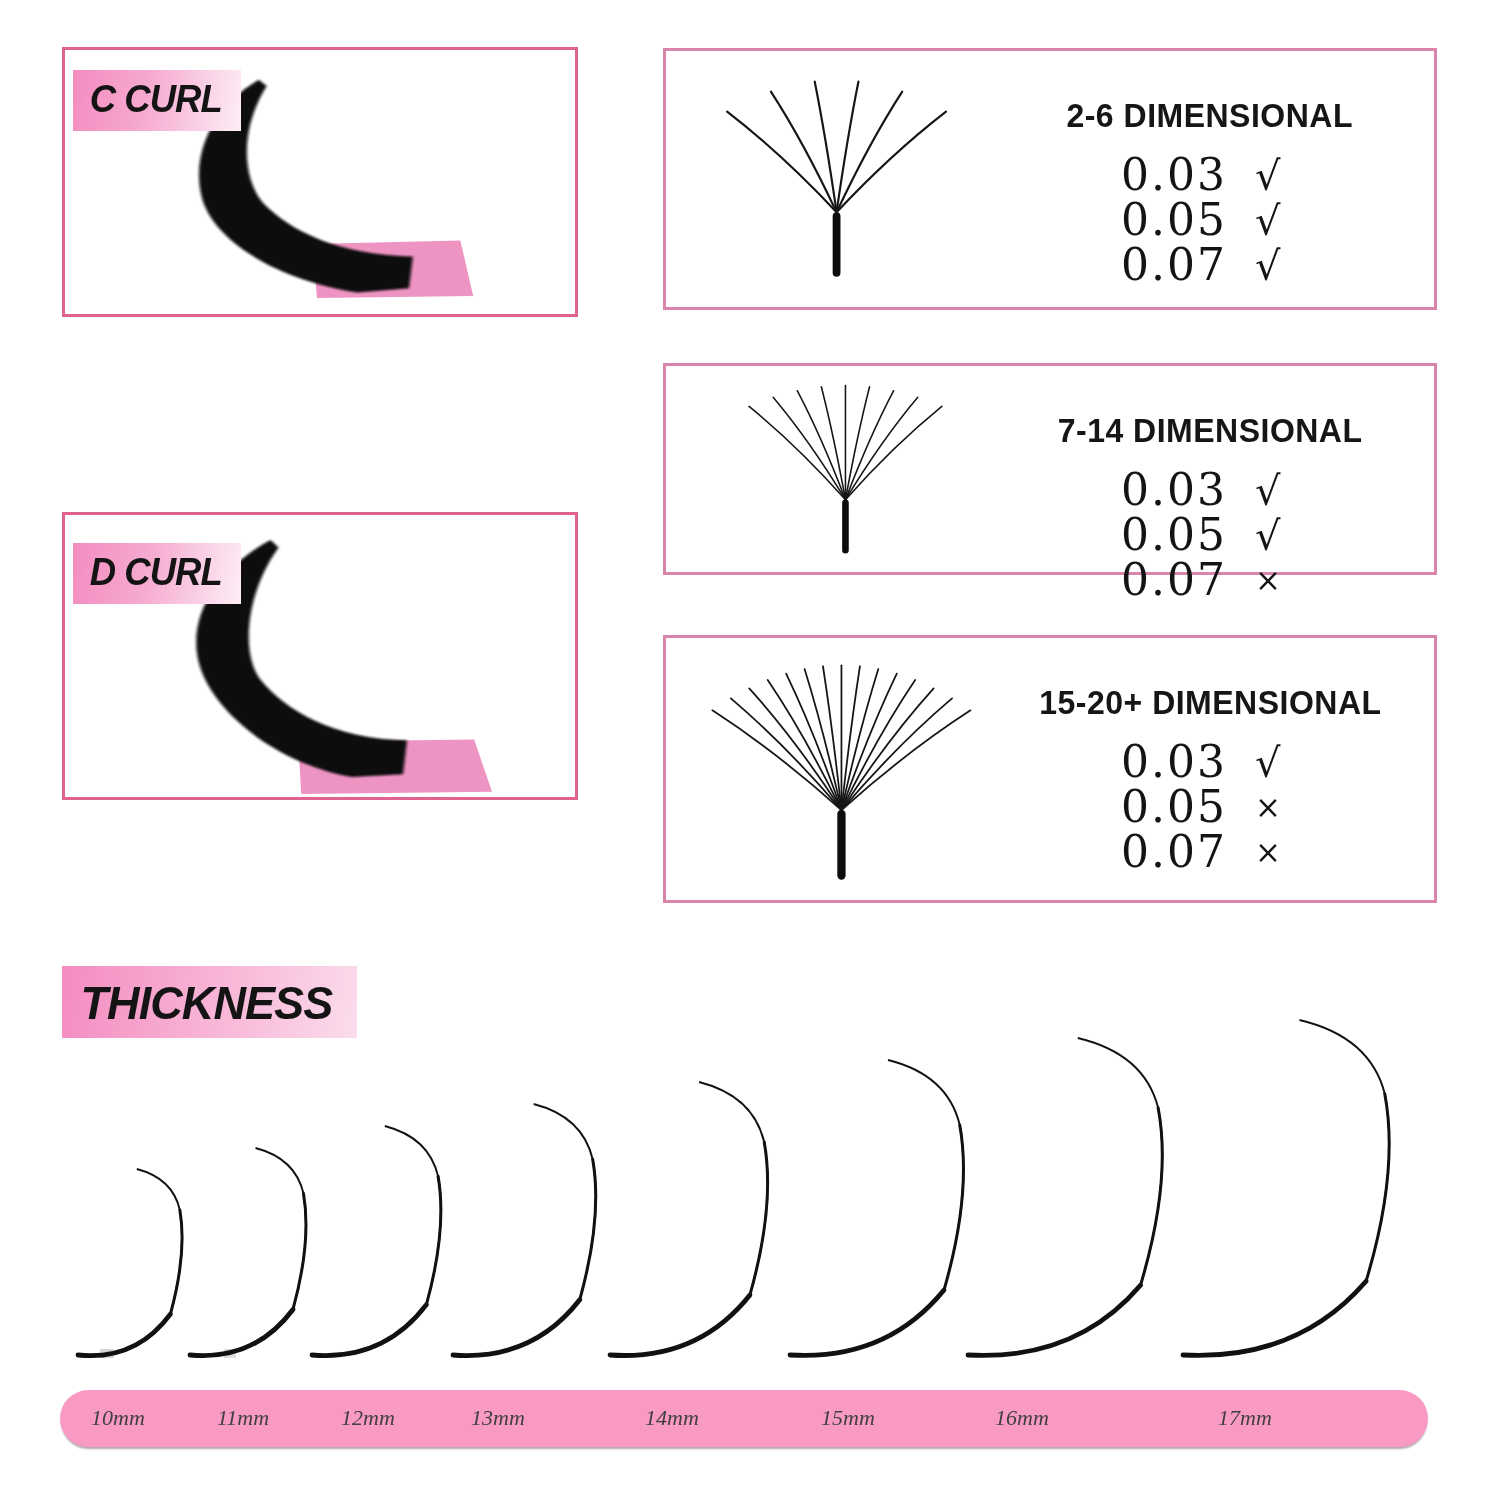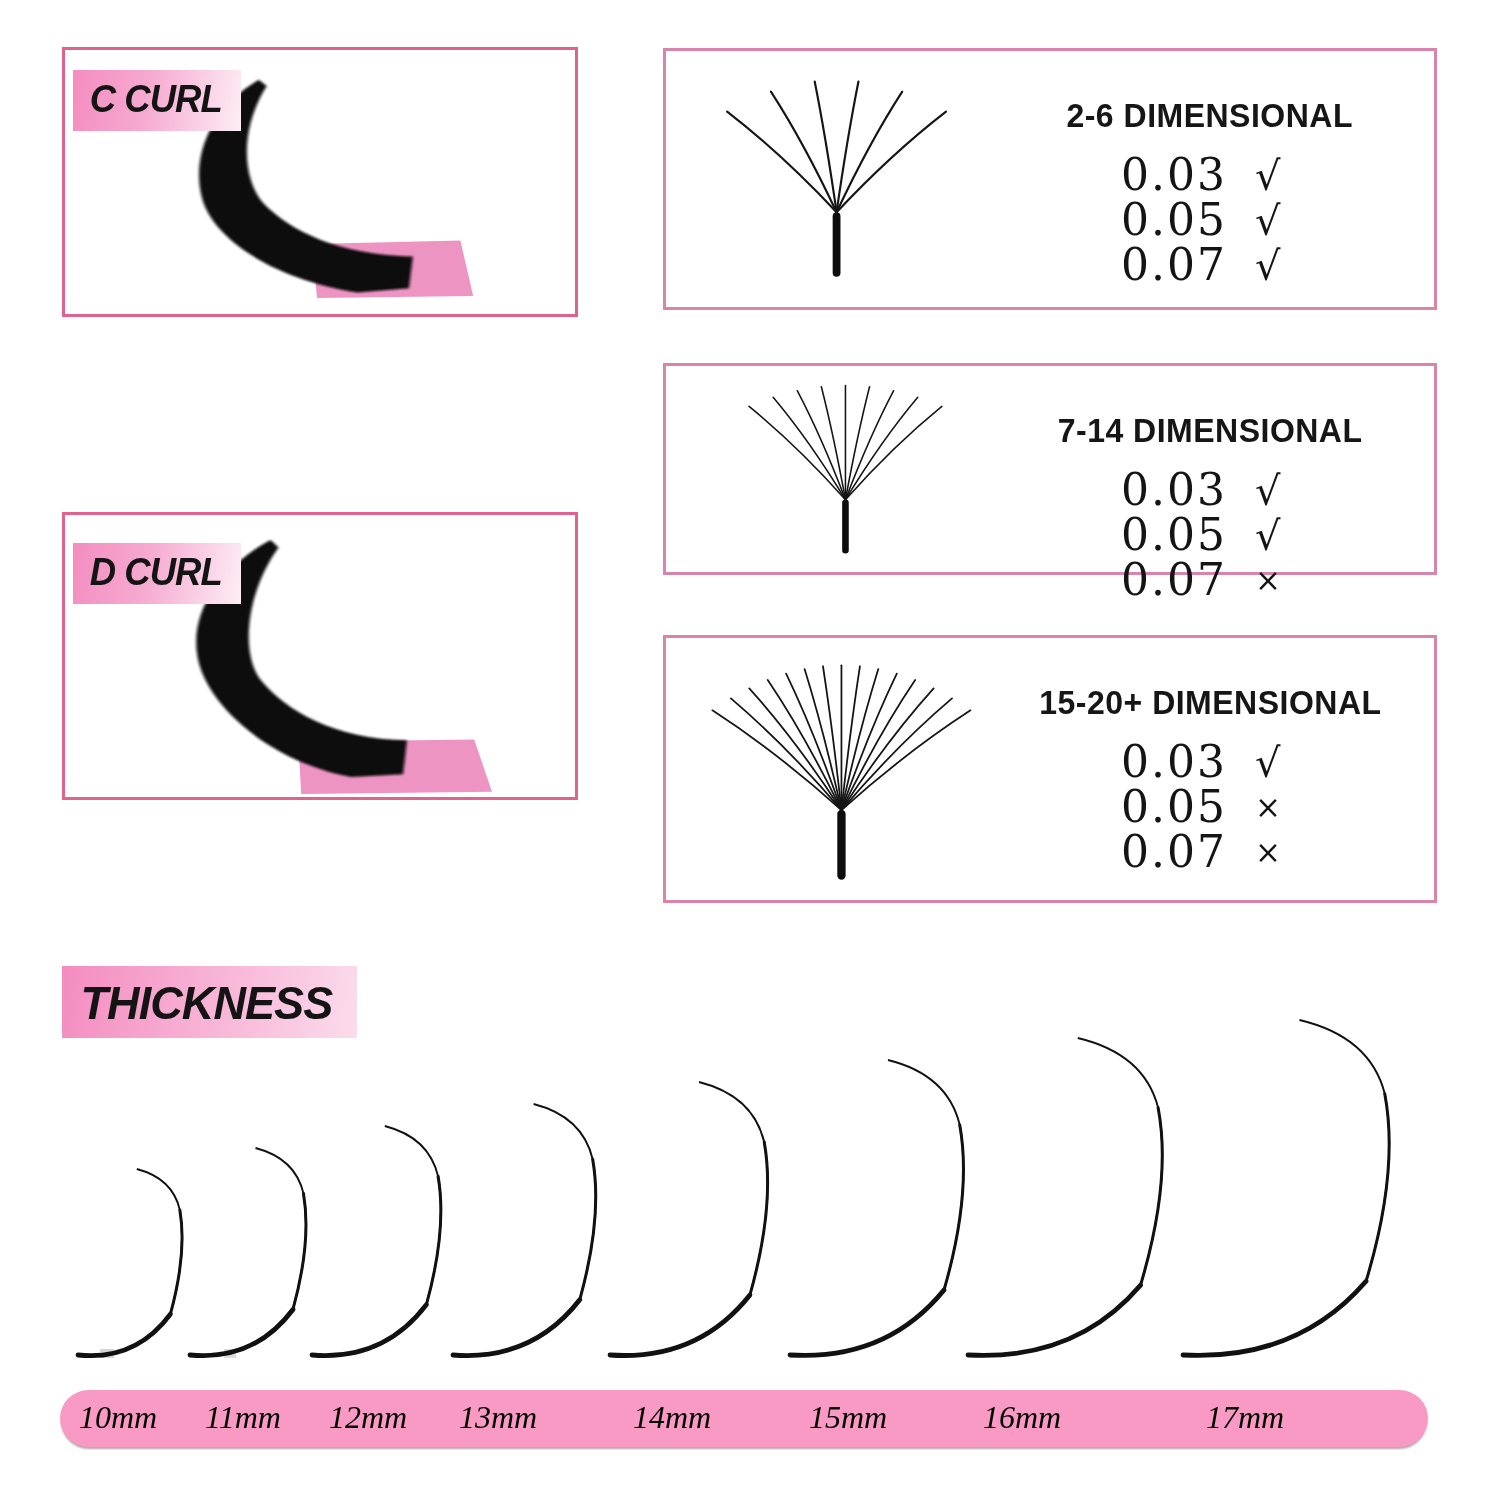--- a/index.html
+++ b/index.html
@@ -64,21 +64,21 @@
   
   #length-curves { position:absolute; left:0; top:985px; width:1500px; height:415px; }
   .size-bar {
     position:absolute; left:60px; top:1390px; width:1368px; height:57px;
     background:var(--bar-pink,#f89ac3); border-radius:29px;
     box-shadow:0 3px 2px -1px rgba(110,80,95,.5);
   }
   .mm {
     position:absolute; top:50%; transform:translate(-50%,-54%);
     font-family:"Liberation Serif", serif; font-style:italic; font-weight:400;
-    font-size:32px; color:#000000; white-space:nowrap;
+    font-size:22px; color:#404040; white-space:nowrap;
   }
   .mm:nth-of-type(1){ left:58px;  } .mm:nth-of-type(2){ left:183px; }
   .mm:nth-of-type(3){ left:308px; } .mm:nth-of-type(4){ left:438px;text-align:center; }
   .mm:nth-of-type(5){ left:612px; } .mm:nth-of-type(6){ left:788px; }
   .mm:nth-of-type(7){ left:962px; } .mm:nth-of-type(8){ left:1185px; }
 </style>
 </head>
 <body>
 
 <div class="canvas">

